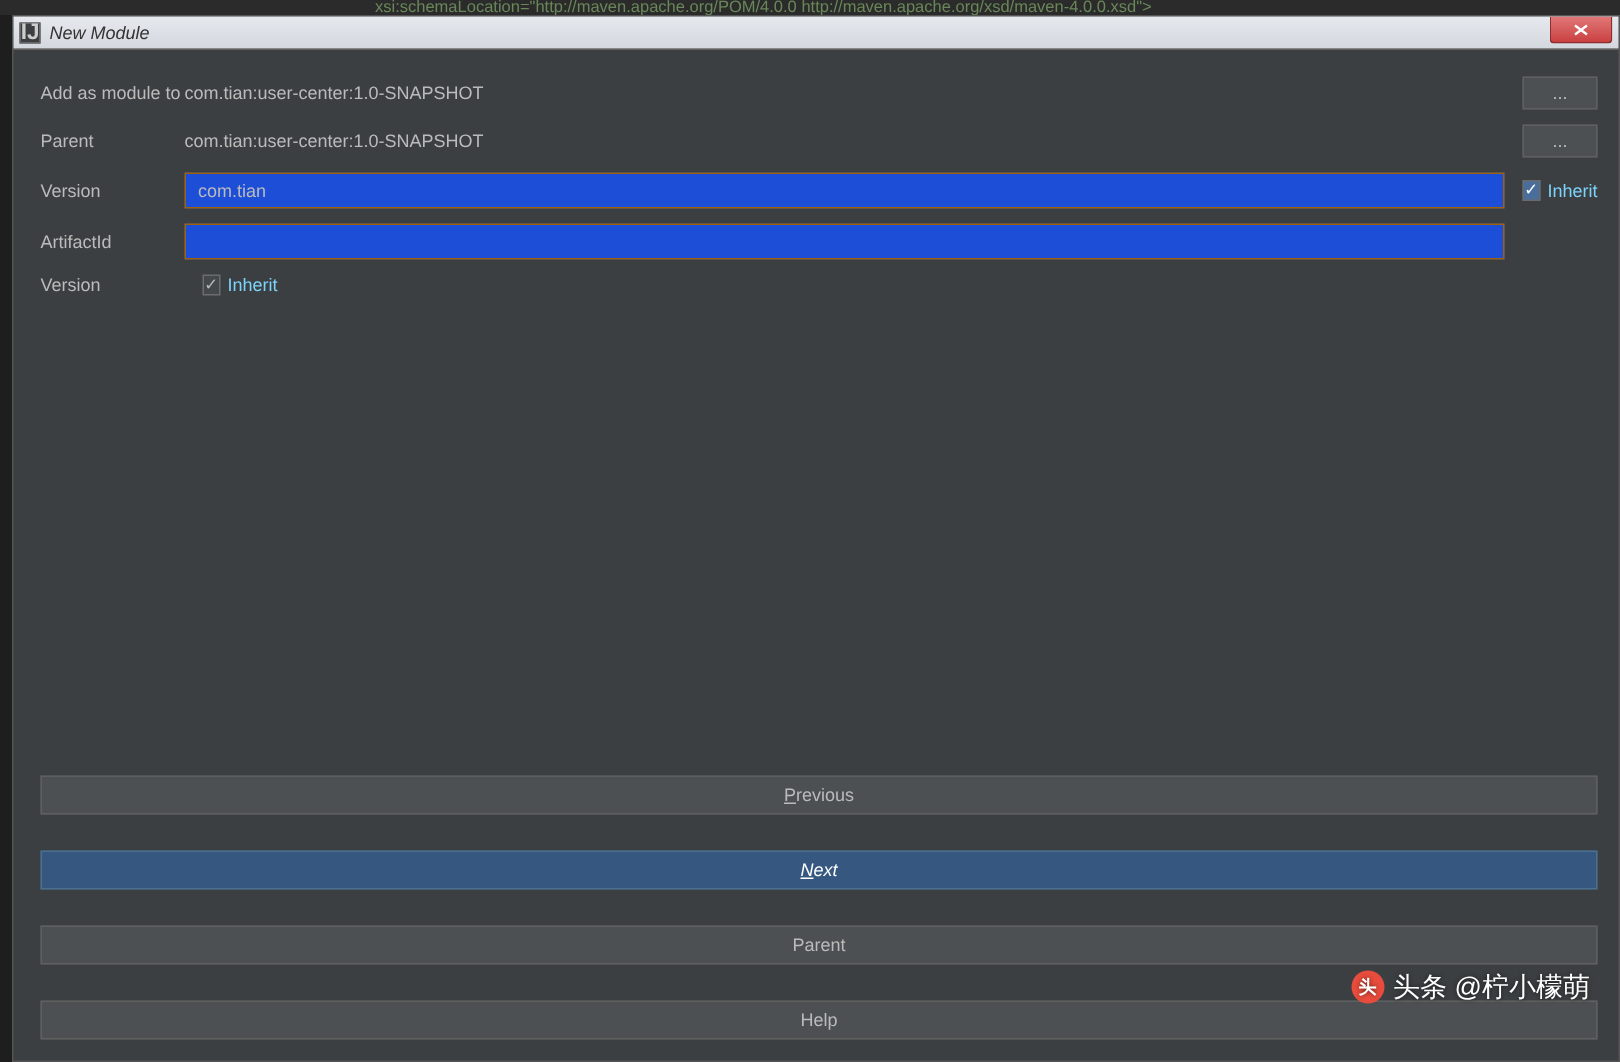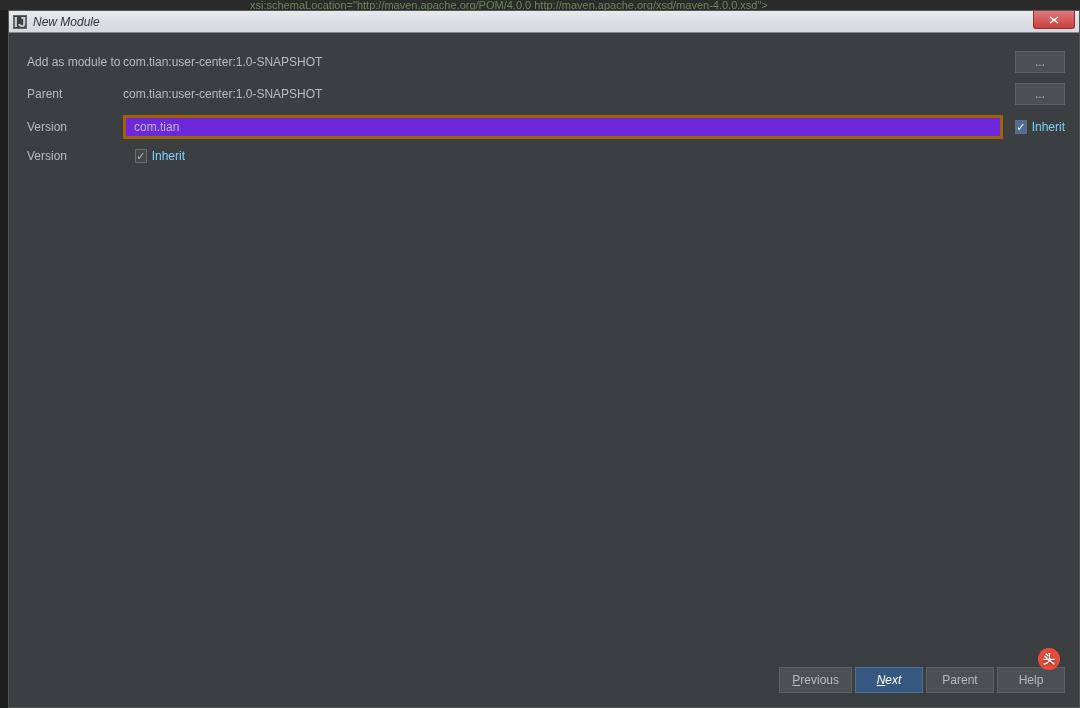--- a/index.html
+++ b/index.html
@@ -105,22 +105,22 @@
       color: #bbbbbb;
       flex-shrink: 0;
     }
     .form-value {
       color: #bbbbbb;
       flex: 1;
     }
     .form-input {
       flex: 1;
       height: 24px;
-      background: #6d28d9;
-      border: 3px solid #a16207;
+      background: #1d4ed8;
+      border: 1px solid #a16207;
       color: #bbbbbb;
       padding: 0 8px;
       font-size: 12px;
       outline: none;
     }
     .browse-btn {
       width: 50px;
       height: 22px;
       margin-left: 12px;
       background: #4c5052;
@@ -166,22 +166,23 @@
       color: #7dd3fc;
     }
     .spacer-right {
       width: 62px;
       flex-shrink: 0;
     }
     .footer {
       margin-top: auto;
       display: flex;
       justify-content: flex-end;
-      gap: 3px;
+      gap: 24px;
       padding-top: 12px;
+      flex-direction: column;
     }
     .footer-btn {
       min-width: 68px;
       height: 26px;
       background: #4c5052;
       border: 1px solid #5e6060;
       color: #bbbbbb;
       font-size: 12px;
       display: flex;
       align-items: center;
@@ -258,20 +259,25 @@
 
     <div class="form-row">
       <span class="form-label">Version</span>
       <input class="form-input" type="text" value="com.tian" style="">
       <div class="inherit-wrap">
         <span class="inherit-check checked blue"></span>
         <span class="inherit-label">Inherit</span>
       </div>
     </div>
 
+    <div class="form-row">
+      <span class="form-label">ArtifactId</span>
+      <input class="form-input" type="text" value="" style="">
+      <div class="spacer-right"></div>
+    </div>
 
     <div class="form-row">
       <span class="form-label">Version</span>
       <div class="inherit-wrap">
         <span class="inherit-check checked"></span>
         <span class="inherit-label">Inherit</span>
       </div>
     </div>
 
     <div class="footer">
@@ -282,13 +288,14 @@
           <span><span class="underline">N</span><span>ext</span></span>
         </div>
       <div class="footer-btn">Parent</div>
       <div class="footer-btn">Help</div>
     </div>
   </div>
 </div>
 
 <div class="watermark">
   <span class="watermark-icon">头</span>
+  <span>头条 @柠小檬萌</span>
 </div>
 
 </body></html>

